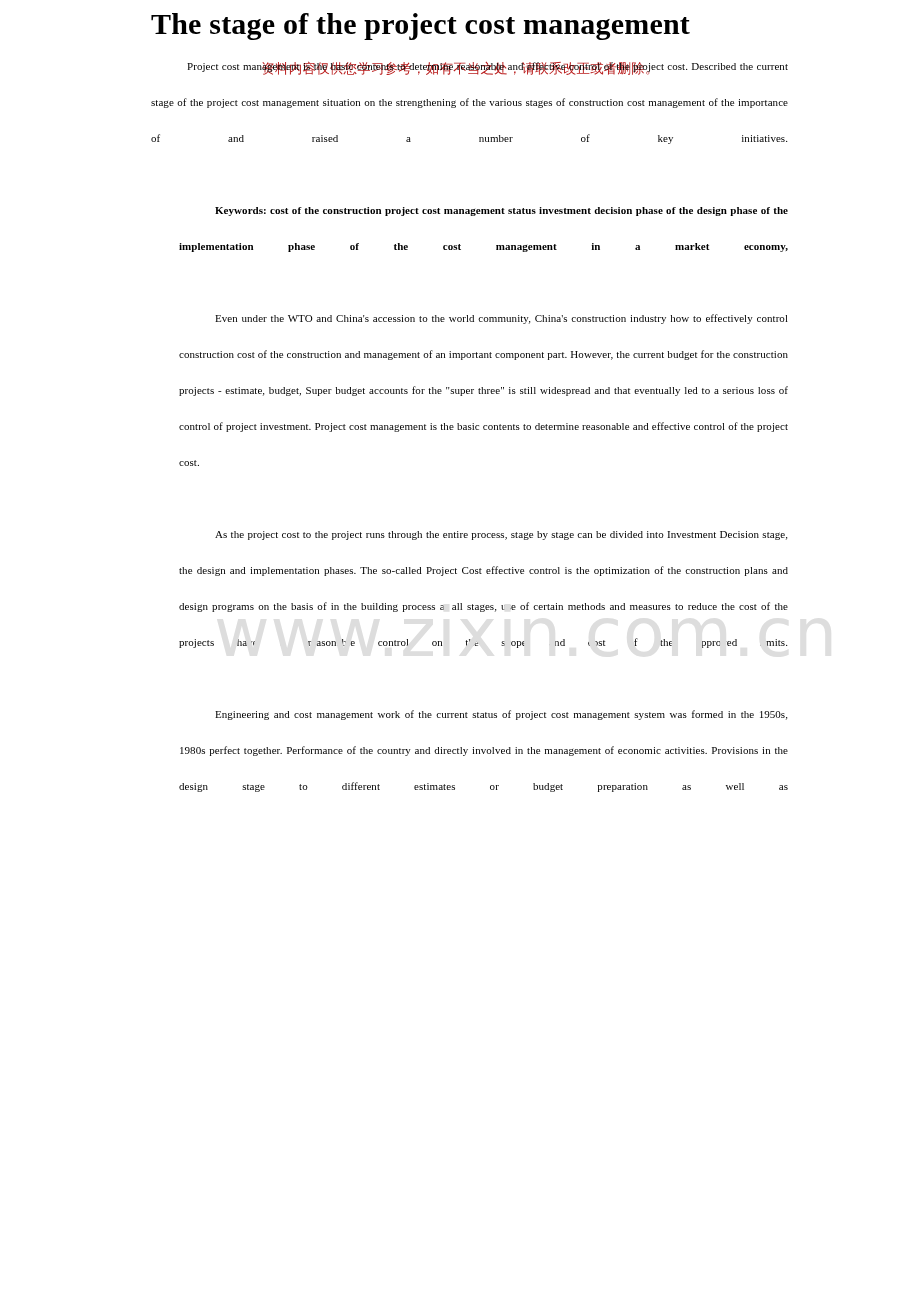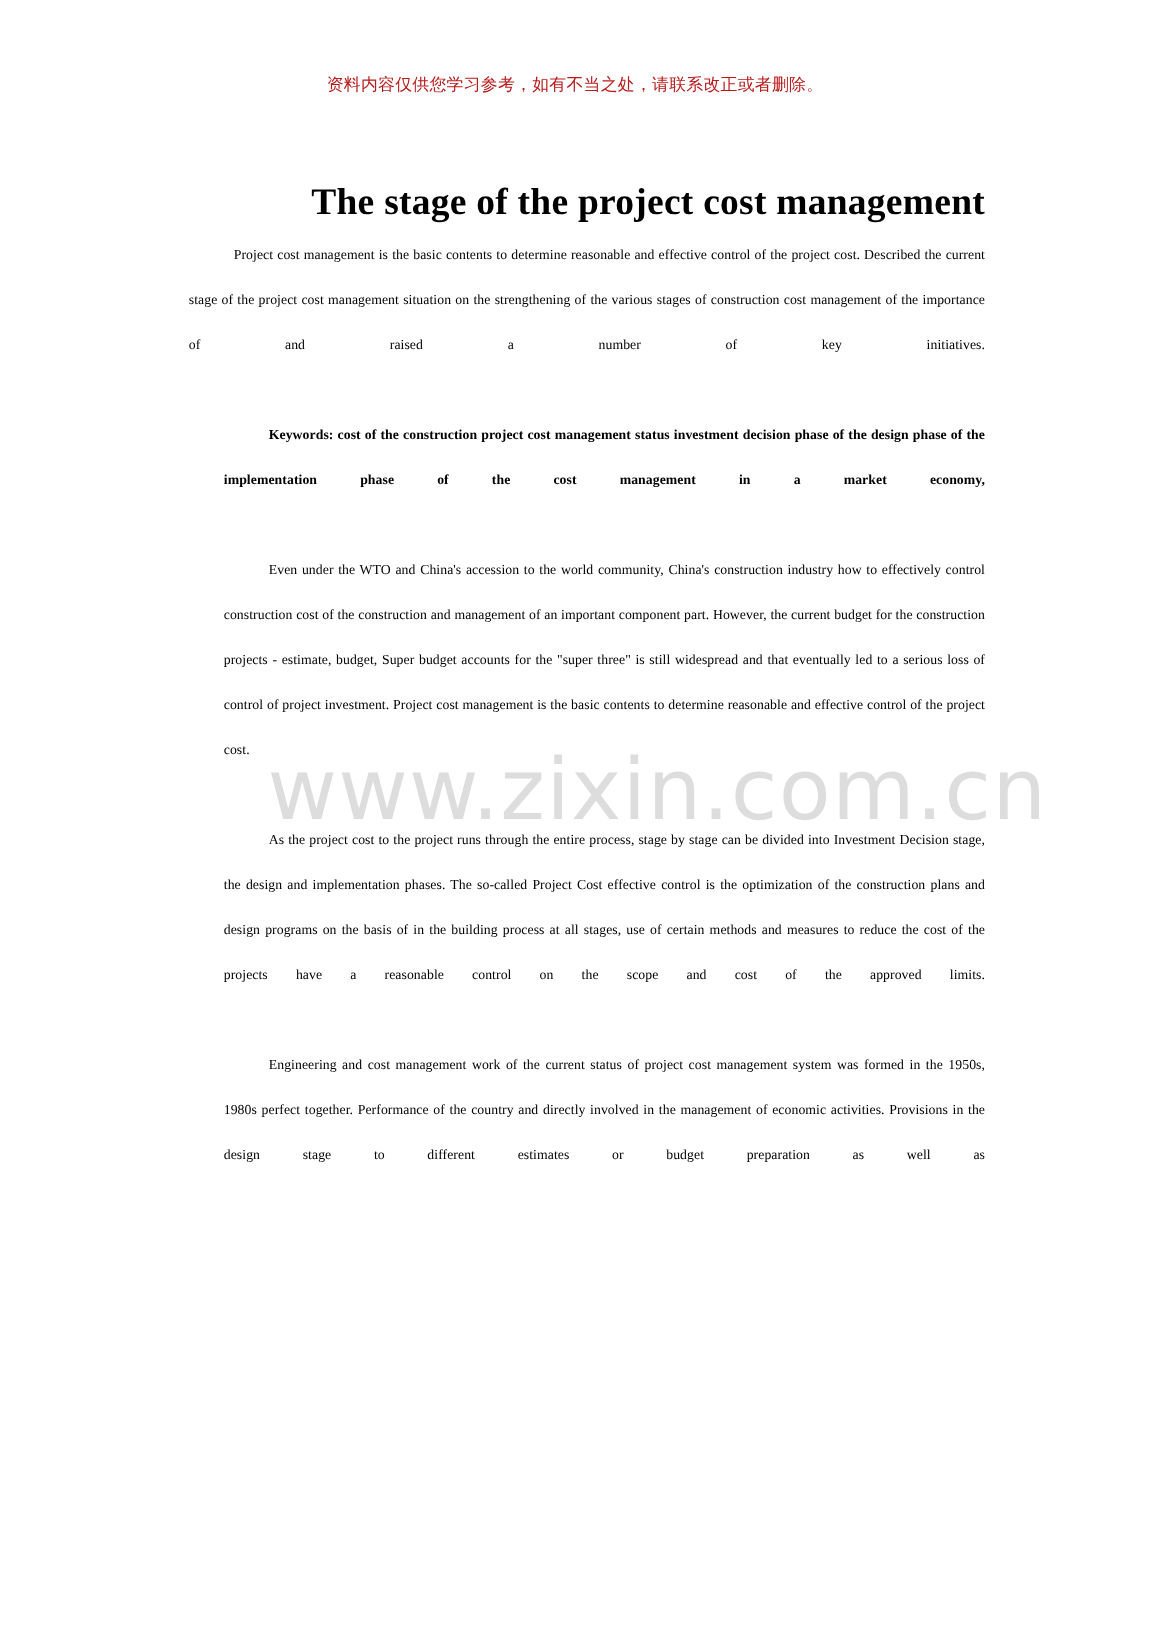--- a/index.html
+++ b/index.html
@@ -38,22 +38,21 @@
   
   .content {
     position: absolute;
     left: 151px;
     top: 0;
     width: 637px;
   }
 
   .doc-title {
     margin: 0;
-    padding-top: 138px;
-    text-align: right;
+    text-align: left;
     font-size: 30px;
     line-height: 48px;
     font-weight: bold;
     letter-spacing: 0.2px;
   }
 
   .section-heading {
     margin: 0;
     padding-top: 22px;
     padding-bottom: 6px;

